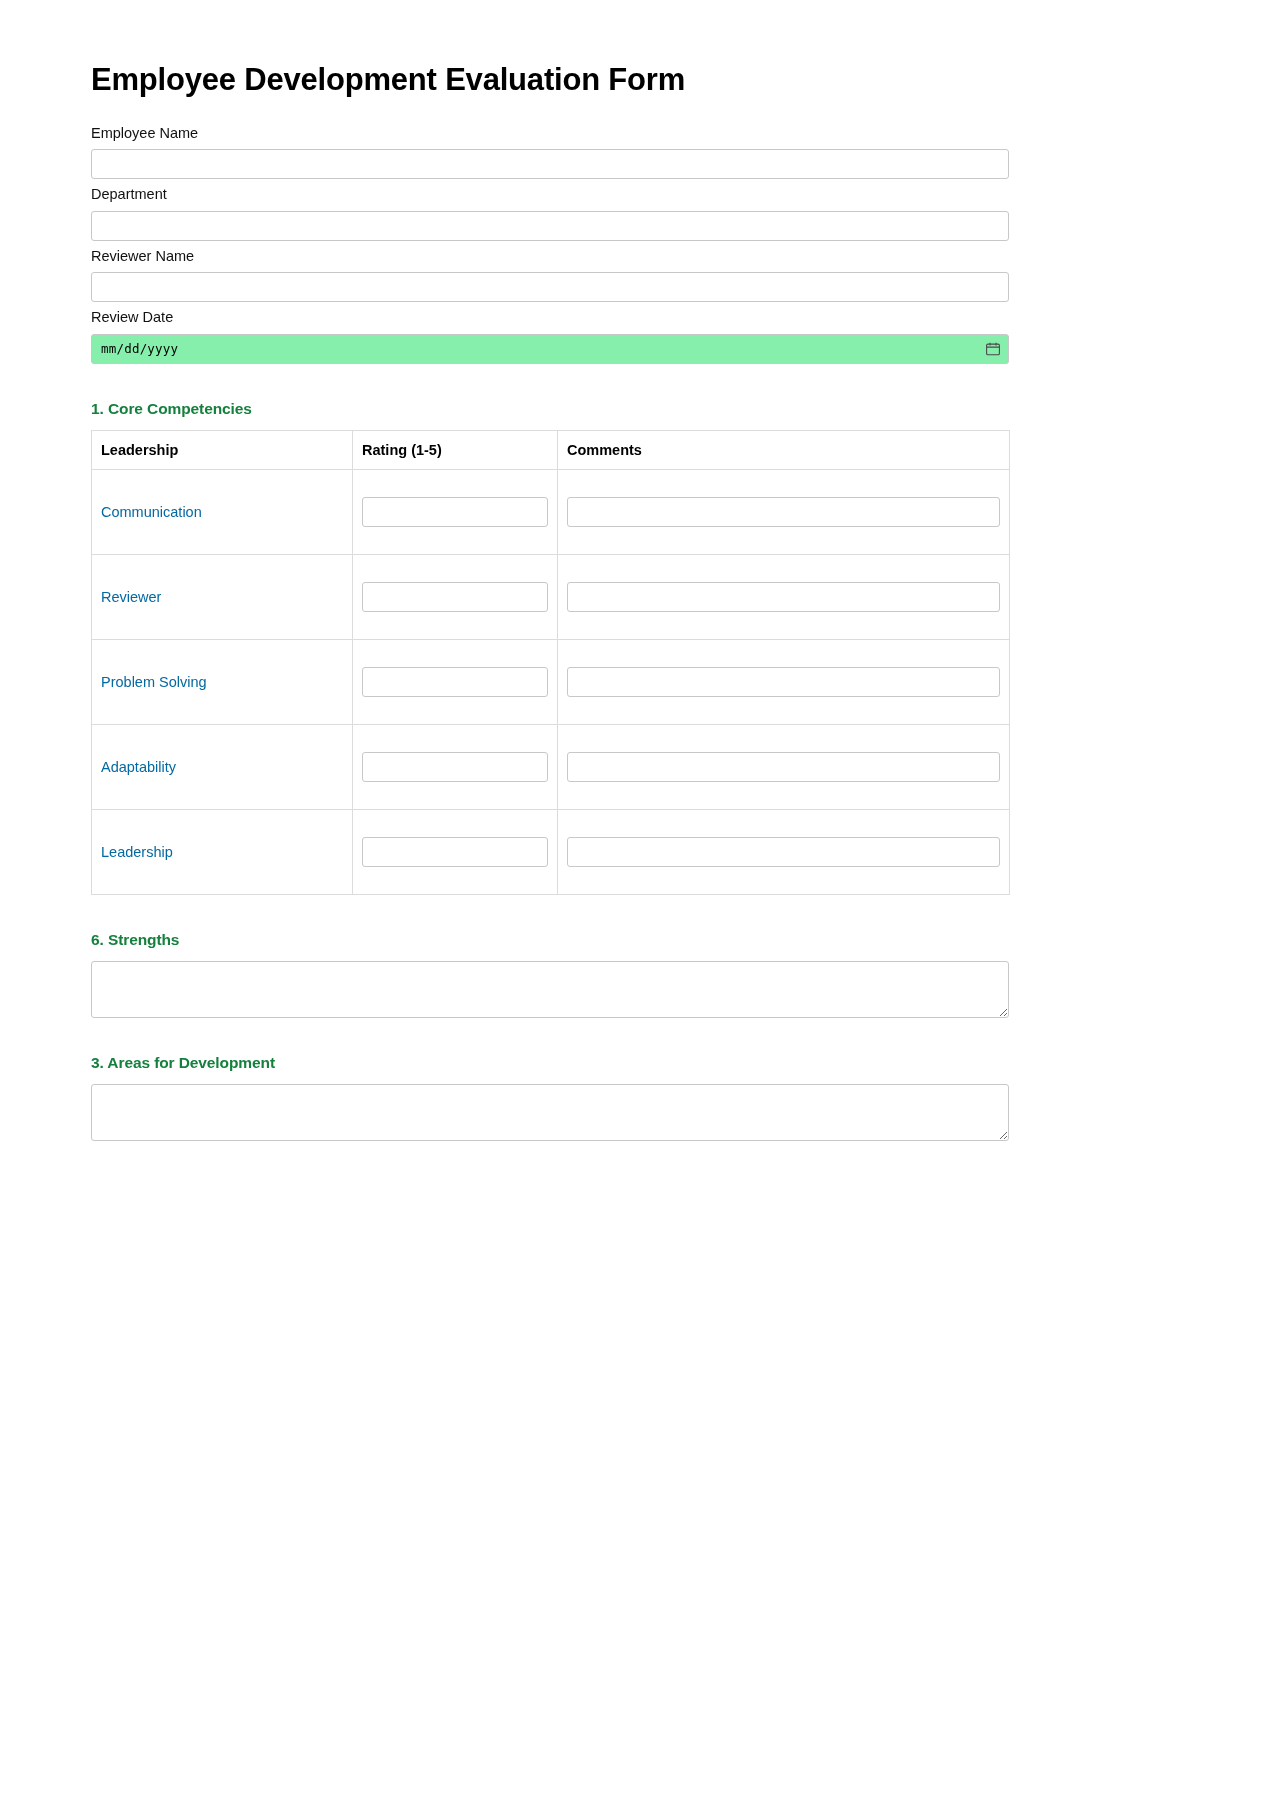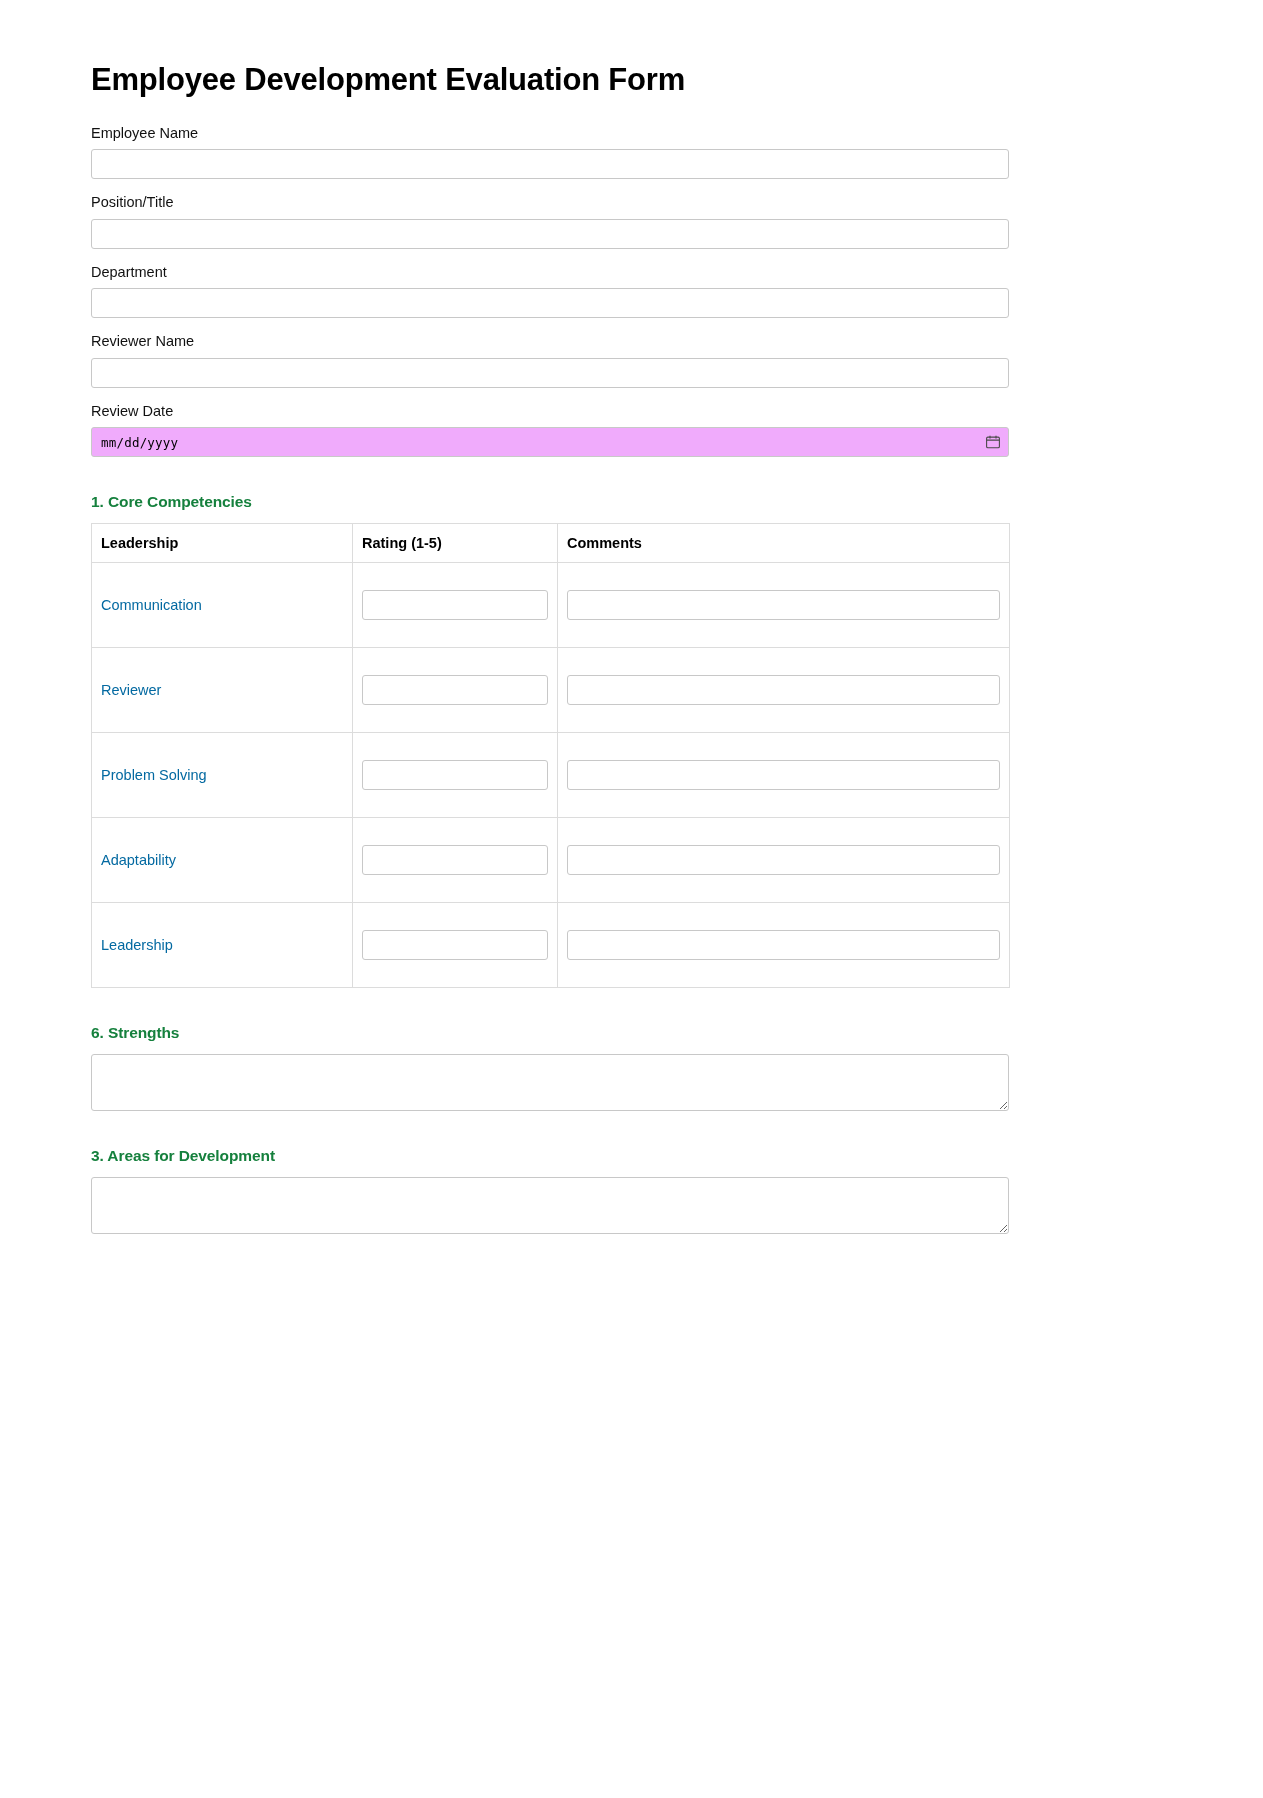--- a/index.html
+++ b/index.html
@@ -24,21 +24,21 @@
   }
   .form-title {
     font-size: 31px;
     font-weight: bold;
     line-height: 1.15;
     letter-spacing: -0.2px;
     margin: 0 0 26px 0;
     color: #000000;
   }
   .field-block {
-    margin: 0 0 14px 0;
+    margin: 0 0 6px 0;
   }
   .field-label {
     display: block;
     font-size: 14.5px;
     line-height: 1.35;
     color: #111111;
     margin: 0 0 6px 0;
     font-weight: normal;
   }
   .text-input {
@@ -62,21 +62,21 @@
   .date-input {
     display: block;
     box-sizing: border-box;
     width: 918px;
     height: 30px;
     padding: 4px 28px 4px 9px;
     font-family: "DejaVu Sans Mono", monospace;
     font-size: 12.5px;
     letter-spacing: 0.2px;
     color: #000000;
-    background: #f0abfc;
+    background: #86efac;
     border: 1px solid #c8c8c8;
     border-radius: 3px;
     outline: none;
   }
   .date-input::placeholder {
     color: #000000;
     opacity: 1;
   }
   .calendar-icon {
     position: absolute;
@@ -176,24 +176,20 @@
 
 <div class="page">
 
   <h1 class="form-title">Employee Development Evaluation Form</h1>
 
   <div class="field-block">
     <label class="field-label">Employee Name</label>
     <input class="text-input" type="text" value="" style="">
   </div>
 
-  <div class="field-block">
-    <label class="field-label">Position/Title</label>
-    <input class="text-input" type="text" value="" style="">
-  </div>
 
   <div class="field-block">
     <label class="field-label">Department</label>
     <input class="text-input" type="text" value="" style="">
   </div>
 
   <div class="field-block">
     <label class="field-label">Reviewer Name</label>
     <input class="text-input" type="text" value="" style="">
   </div>

